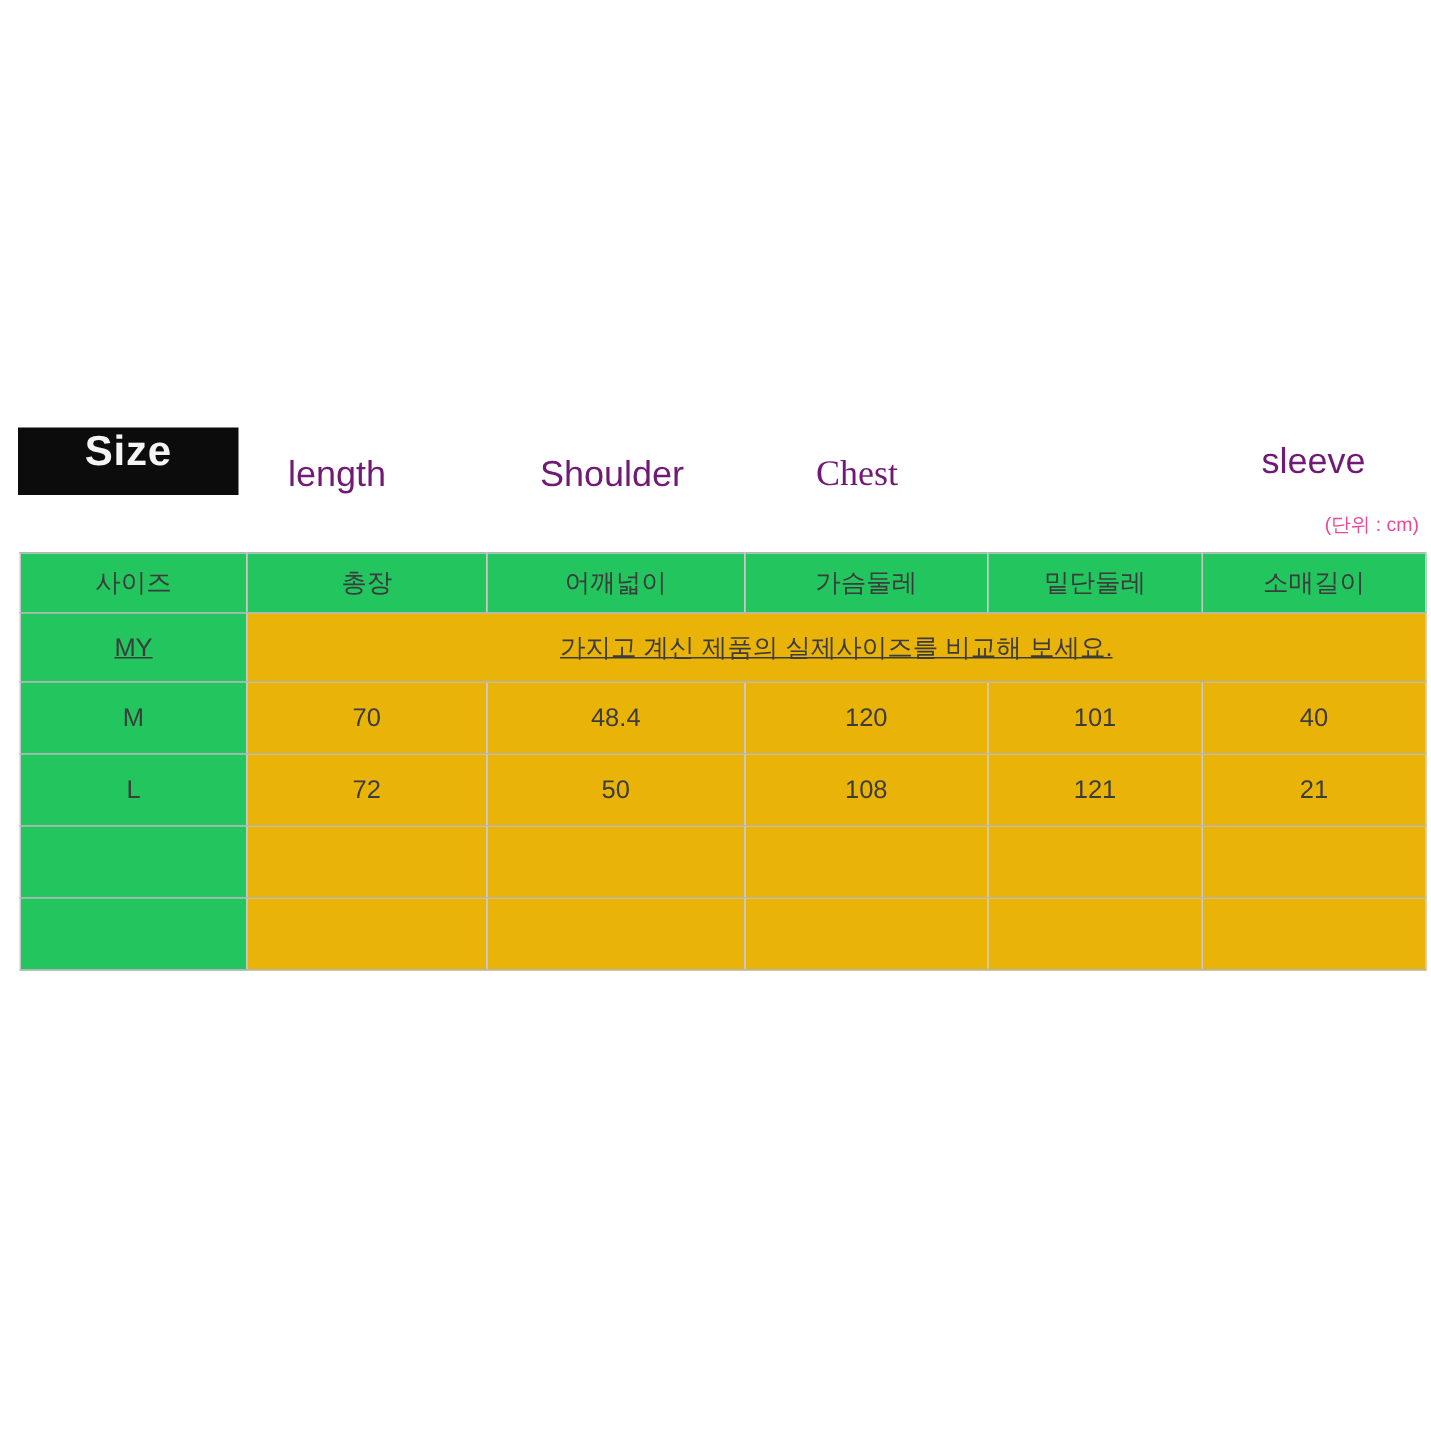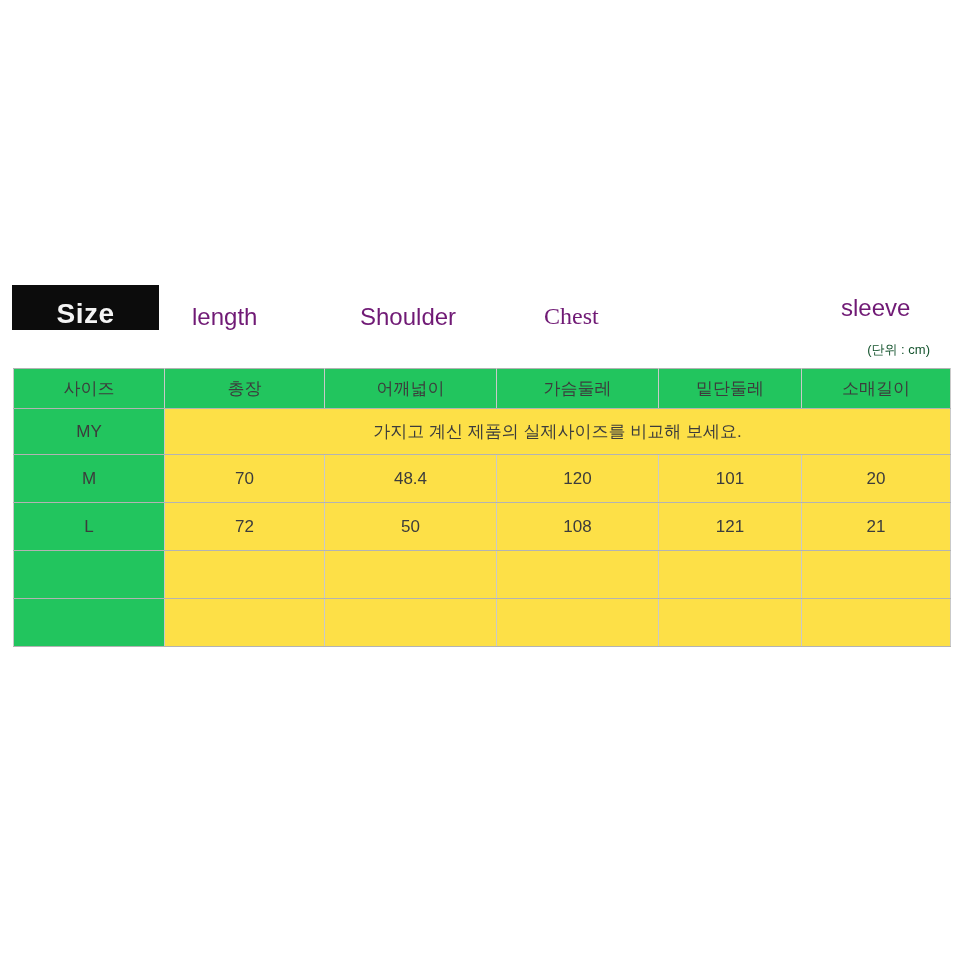--- a/index.html
+++ b/index.html
@@ -19,41 +19,41 @@
     position: absolute;
     left: 12px;
     top: 285px;
     width: 147px;
     height: 45px;
     background: #0c0c0c;
     color: #f4f4f4;
     font-size: 28px;
     font-weight: bold;
     display: flex;
-    align-items: flex-end;
+    align-items: flex-start;
     justify-content: center;
     letter-spacing: 0.5px;
   }
   .annotation {
     position: absolute;
     color: #701a75;
     font-size: 24px;
     font-weight: 400;
     white-space: nowrap;
   }
   .ann-length   { left: 192px; top: 303px; }
   .ann-shoulder { left: 360px; top: 303px; }
   .ann-chest    { left: 544px; top: 303px; font-family: Liberation Serif, serif; }
   .ann-sleeve   { left: 841px; top: 294px; }
   .unit-note {
     position: absolute;
-    right: 24px;
+    right: 8px;
     top: 341px;
     font-size: 13px;
-    color: #14532d;
+    color: #ec4899;
     white-space: nowrap;
   }
   table.size-table {
     position: absolute;
     left: 13px;
     top: 368px;
     width: 937px;
     border-collapse: collapse;
     table-layout: fixed;
     font-size: 17px;
@@ -63,25 +63,25 @@
     border-left: 1px solid #c9c9c9;
     border-right: 1px solid #c9c9c9;
     border-top: 1px solid #b3b3b3;
     border-bottom: 1px solid #b3b3b3;
     text-align: center;
     vertical-align: middle;
     padding: 0;
     font-weight: normal;
   }
   tr.header-row { height: 40px; }
-  tr.my-row     { height: 46px; }
+  tr.my-row     { height: 46px; text-decoration: underline; }
   tr.data-row   { height: 48px; }
   tr.empty-row  { height: 48px; }
   .shaded { background: #22c55e; }
-  .plain  { background: #fde047; }
+  .plain  { background: #eab308; }
 </style>
 </head>
 <body>
 
 <div class="canvas">
 
   <div class="size-banner">
     <span>Size</span>
   </div>
 
@@ -113,21 +113,21 @@
       <tr class="my-row">
         <td class="shaded">MY</td>
         <td class="plain" colspan="5">가지고 계신 제품의 실제사이즈를 비교해 보세요.</td>
       </tr>
       <tr class="data-row">
         <td class="shaded">M</td>
         <td class="plain">70</td>
         <td class="plain">48.4</td>
         <td class="plain">120</td>
         <td class="plain">101</td>
-        <td class="plain">20</td>
+        <td class="plain">40</td>
       </tr>
       <tr class="data-row">
         <td class="shaded">L</td>
         <td class="plain">72</td>
         <td class="plain">50</td>
         <td class="plain">108</td>
         <td class="plain">121</td>
         <td class="plain">21</td>
       </tr>
       <tr class="empty-row">

